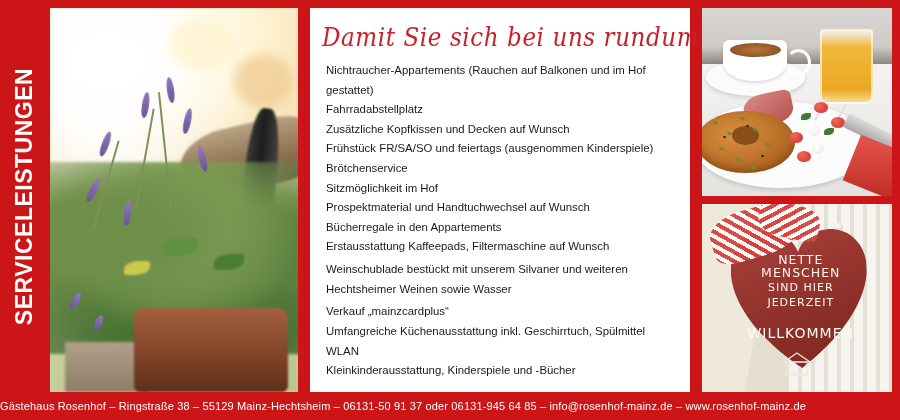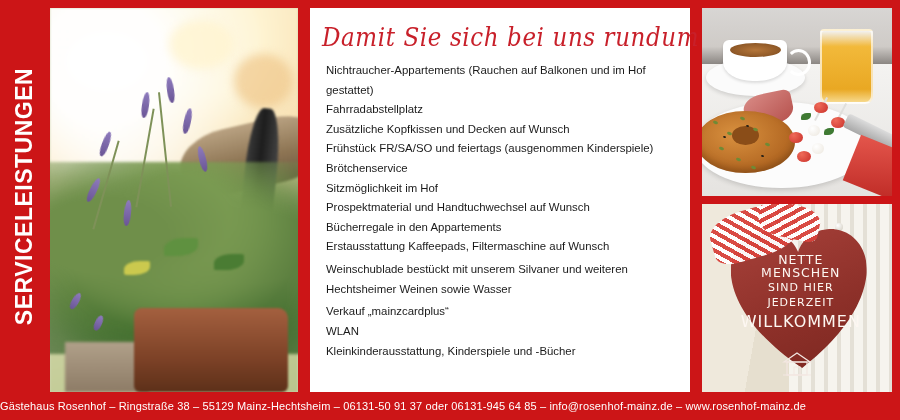--- a/index.html
+++ b/index.html
@@ -166,21 +166,21 @@
     transform:rotate(-2deg);
     clip-path:path("M68 138 C 10 96 0 58 0 40 C 0 14 18 0 36 0 C 52 0 64 10 68 22 C 72 10 84 0 100 0 C 118 0 136 14 136 40 C 136 58 126 96 68 138 Z");
     filter:drop-shadow(1px 2px 3px rgba(0,0,0,.35));
   }
   .heart-txt{position:absolute;left:18%;top:26%;width:68%;text-align:center;
     color:#fdf7f2;font-family:"DejaVu Sans",sans-serif;line-height:1.05;}
   .heart-txt span{display:block;letter-spacing:1px;}
   .ht1{font-size:12.5px;}
   .ht2{font-size:11px;margin-top:3px;}
   .ht3{font-size:11px;margin-top:3px;}
-  .ht4{font-size:16px;margin-top:6px;}
+  .ht4{font-size:14px;margin-top:18px;}
   .hs-house{position:absolute;left:50%;top:78%;width:30px;height:26px;margin-left:-15px;}
   .hs-ribbon{position:absolute;left:4%;top:2%;width:48%;height:26%;
     background:repeating-linear-gradient(45deg,#ffffff 0 4px,#d8433c 4px 8px);
     border-radius:40% 20% 46% 24%;transform:rotate(-16deg);opacity:.95;}
   .hs-ribbon2{position:absolute;left:30%;top:0%;width:32%;height:18%;
     background:repeating-linear-gradient(-40deg,#ffffff 0 4px,#d8433c 4px 8px);
     border-radius:30% 40% 20% 40%;transform:rotate(12deg);opacity:.95;}
   .hs-nail{position:absolute;left:70%;top:10%;width:8px;height:8px;border-radius:50%;
     background:radial-gradient(circle at 35% 30%,#fff,#cfcabc);}
 
@@ -237,20 +237,21 @@
       <li>Fahrradabstellplatz</li>
       <li>Zusätzliche Kopfkissen und Decken auf Wunsch</li>
       <li>Frühstück FR/SA/SO und feiertags (ausgenommen Kinderspiele)</li>
       <li>Brötchenservice</li>
       <li>Sitzmöglichkeit im Hof</li>
       <li>Prospektmaterial und Handtuchwechsel auf Wunsch</li>
       <li>Bücherregale in den Appartements</li>
       <li>Erstausstattung Kaffeepads, Filtermaschine auf Wunsch</li>
       <li class="wrap">Weinschublade bestückt mit unserem Silvaner und weiteren Hechtsheimer Weinen sowie Wasser</li>
       <li>Verkauf „mainzcardplus“</li>
+      <li>Umfangreiche Küchenausstattung inkl. Geschirrtuch, Spülmittel</li>
       <li>WLAN</li>
       <li>Kleinkinderausstattung, Kinderspiele und -Bücher</li>
     </ul>
   </div>
 
   <div class="photo-top">
     <div class="bf-wall"></div>
     <div class="bf-table"></div>
     <div class="bf-glass"></div>
     <div class="bf-saucer"></div>

